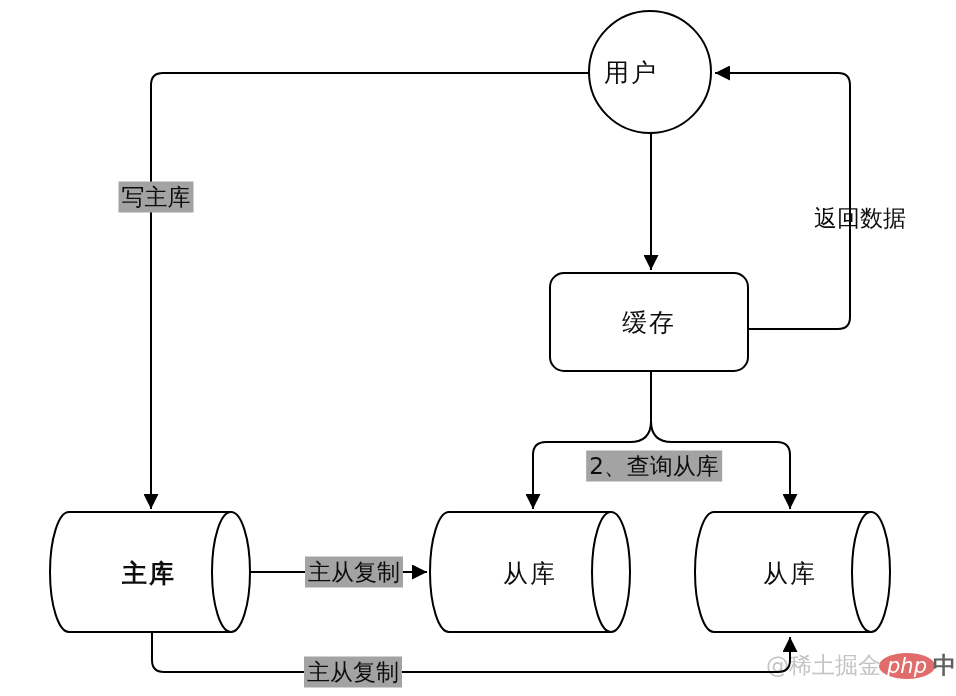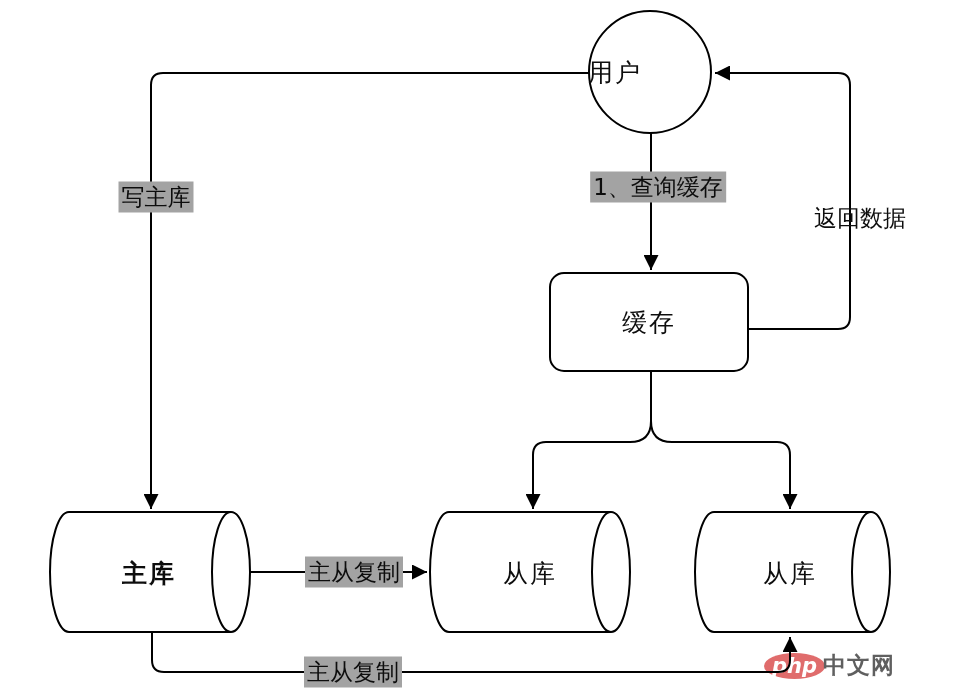--- a/index.html
+++ b/index.html
@@ -53,40 +53,41 @@
   }
   .wm-prefix {
     color: #c4c4c4;
     font-size: 23px;
   }
   .wm-badge {
     display: inline-block;
     background: #e06c6c;
     color: #ffffff;
     font-style: italic;
-    font-weight: bold;
+    font-weight: normal;
     font-size: 21px;
     line-height: 24px;
     padding: 1px 8px;
     border-radius: 50%;
     margin: 0 -2px;
   }
   .wm-suffix {
     color: #5f5f5f;
     font-weight: 600;
     font-size: 23px;
     letter-spacing: 1px;
   }
 </style>
 </head>
 <body>
 
 <div class="stage">
 
   <div class="watermark">
+    <span class="wm-prefix">@稀土掘金</span>
     <span class="wm-badge">php</span>
     <span class="wm-suffix">中文网</span>
   </div>
 
   <svg width="956" height="696" viewBox="0 0 956 696">
     <defs>
       <marker id="arrowhead" viewBox="0 0 10 10" refX="10" refY="5" markerWidth="19" markerHeight="15" orient="auto" markerUnits="userSpaceOnUse">
         <path d="M 0 0 L 10 5 L 0 10 z" fill="#000000"></path>
       </marker>
     </defs>
@@ -121,25 +122,25 @@
       <path d="M 611 512 H 449 A 19 60 0 0 0 449 632 H 611" fill="#ffffff"></path>
       <ellipse cx="611" cy="572" rx="19" ry="60" fill="#ffffff"></ellipse>
     </g>
 
     <g stroke="#000000" stroke-width="2">
       <path d="M 871 512 H 714 A 19 60 0 0 0 714 632 H 871" fill="#ffffff"></path>
       <ellipse cx="871" cy="572" rx="19" ry="60" fill="#ffffff"></ellipse>
     </g>
   </svg>
 
-  <div class="label node-label" style="left:615px; top:72px;">用户</div>
+  <div class="label node-label" style="left:631px; top:72px;">用户</div>
   <div class="label node-label" style="left:649px; top:322px;text-align:right;">缓存</div>
   <div class="label node-label" style="left:149px; top:573px;font-weight:bold;">主库</div>
   <div class="label node-label" style="left:530px; top:573px;">从库</div>
   <div class="label node-label" style="left:790px; top:573px;">从库</div>
 
   <div class="label edge-label" style="left:156px; top:197px;">写主库</div>
-  <div class="label edge-label" style="left:658px; top:187px;">1、查询缓存</div>
   <div class="label edge-label no-bg" style="left:860px; top:218px;">返回数据</div>
+  <div class="label edge-label" style="left:654px; top:466px;">2、查询从库</div>
   <div class="label edge-label" style="left:354px; top:572px;">主从复制</div>
   <div class="label edge-label" style="left:353px; top:672px;">主从复制</div>
 
 </div>
 
 </body></html>

